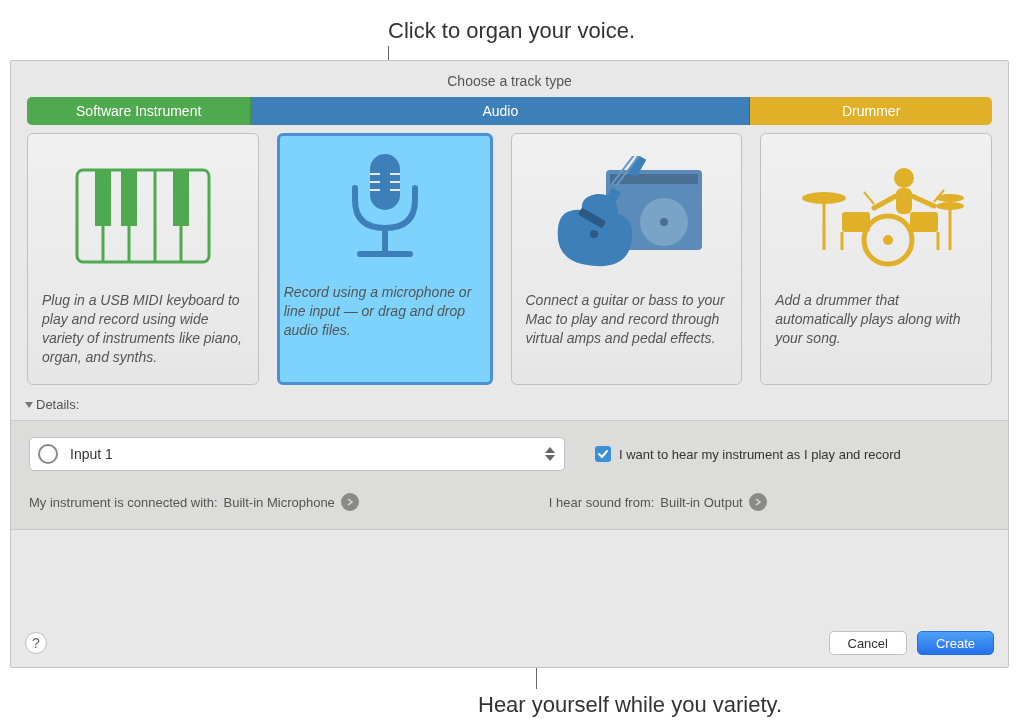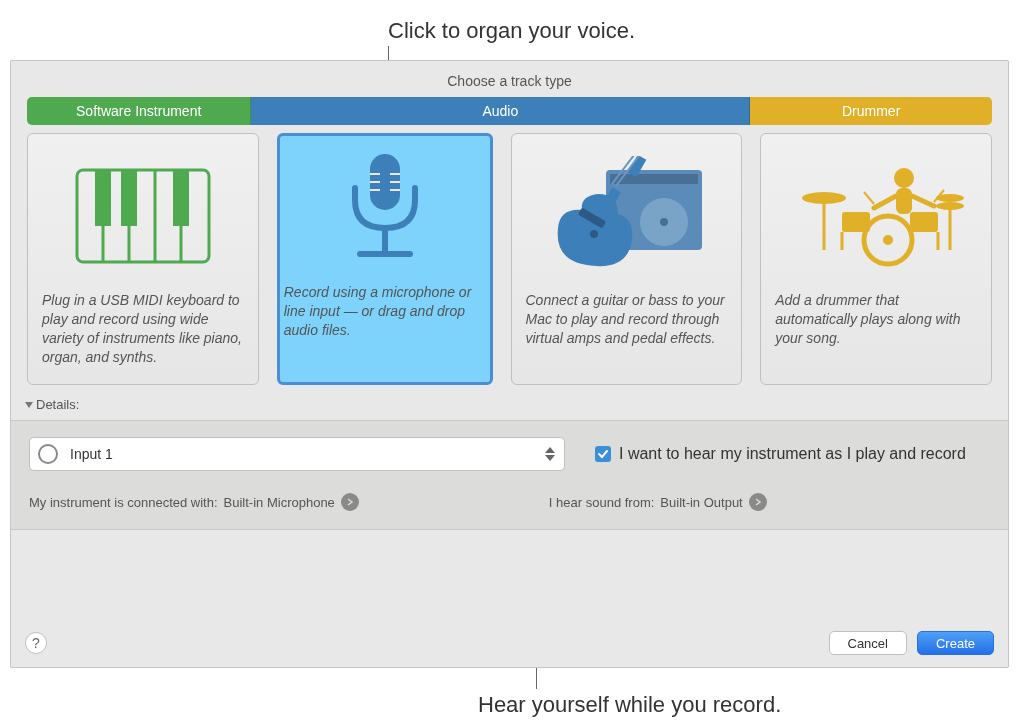--- a/index.html
+++ b/index.html
@@ -186,21 +186,21 @@
       background: #3b8fd8;
       border-radius: 3px;
       display: flex;
       align-items: center;
       justify-content: center;
       color: white;
       font-size: 12px;
       font-weight: bold;
     }
     .checkbox-label {
-      font-size: 16px;
+      font-size: 13px;
       color: #333;
     }
     .connection-row {
       display: flex;
       margin-top: 22px;
       gap: 190px;
     }
     .conn-item {
       display: flex;
       align-items: center;
@@ -269,21 +269,21 @@
       border-right: 4px solid transparent;
       border-top: 6px solid #777;
     }
     svg { display: block; }
   </style>
 </head>
 <body>
 
 <div class="callout-top">Click to organ your voice.</div>
 <div class="callout-line-top"></div>
-<div class="callout-bottom">Hear yourself while you record.</div>
+<div class="callout-bottom">Hear yourself while you variety.</div>
 <div class="callout-line-bottom"></div>
 
 <div class="dialog">
   <div class="dialog-title">Choose a track type</div>
 
   <div class="tabs">
     <div class="tab tab-green">Software Instrument</div>
     <div class="tab tab-blue1">Audio</div>
     <div class="tab tab-yellow">Drummer</div>
   </div>

